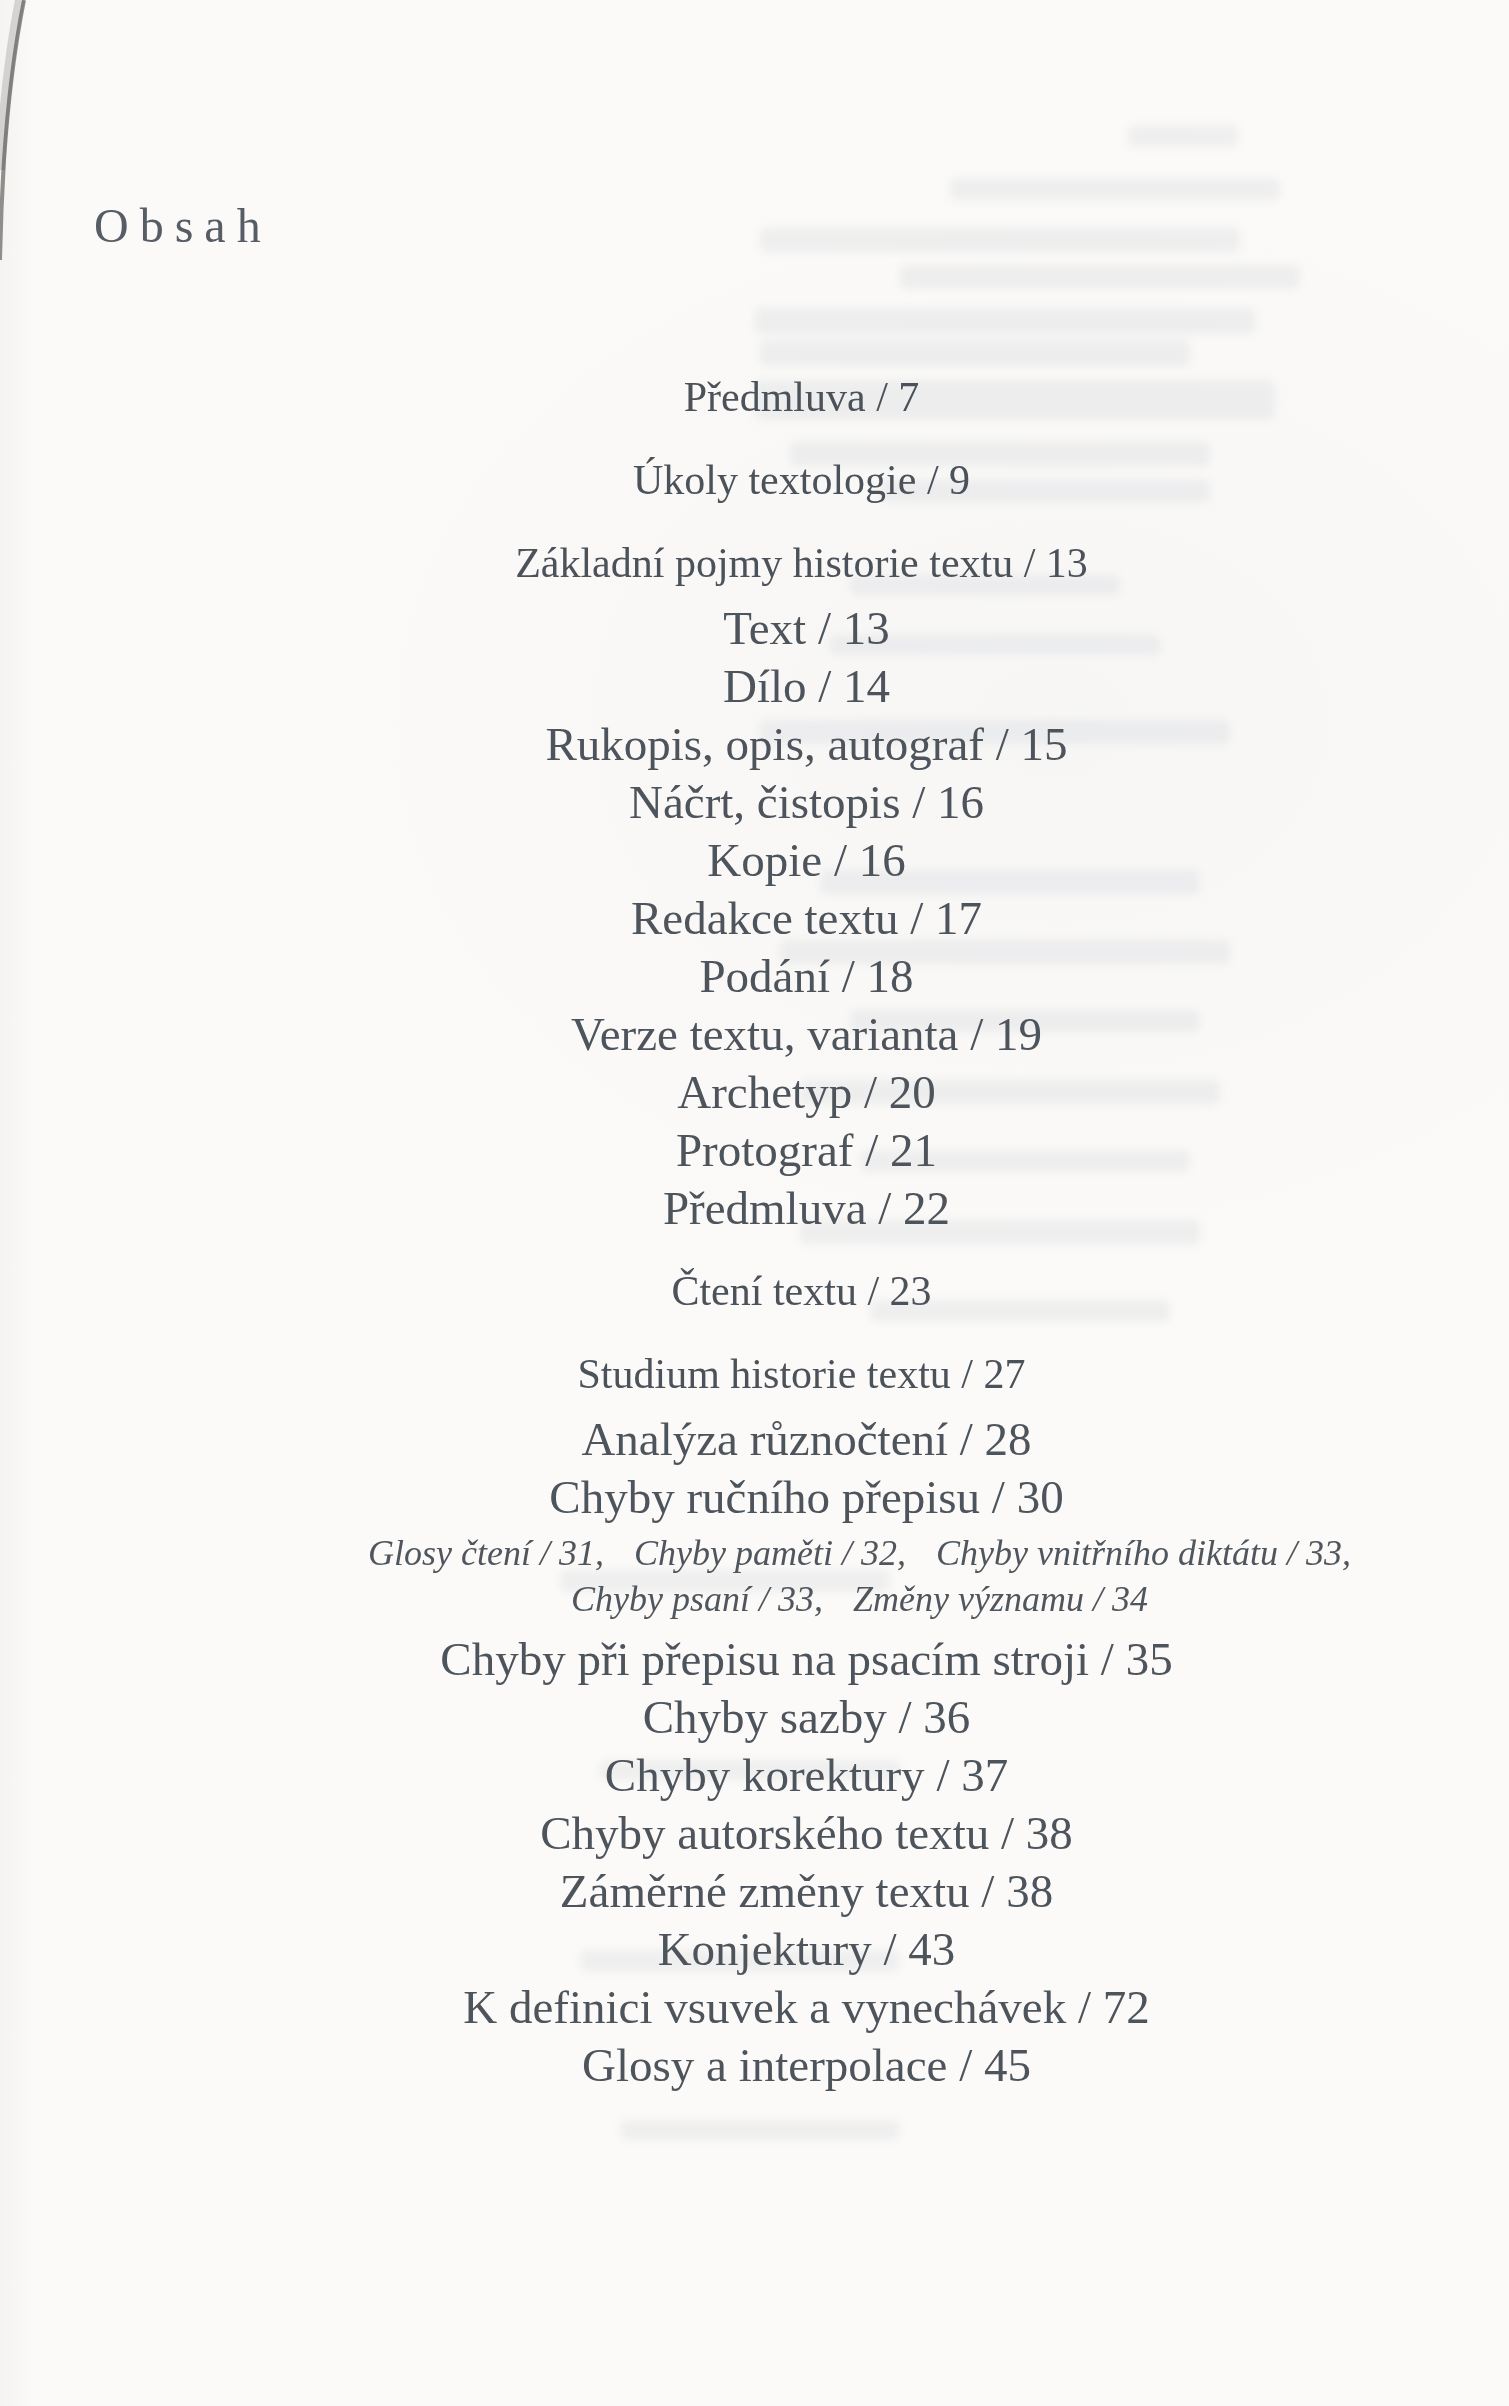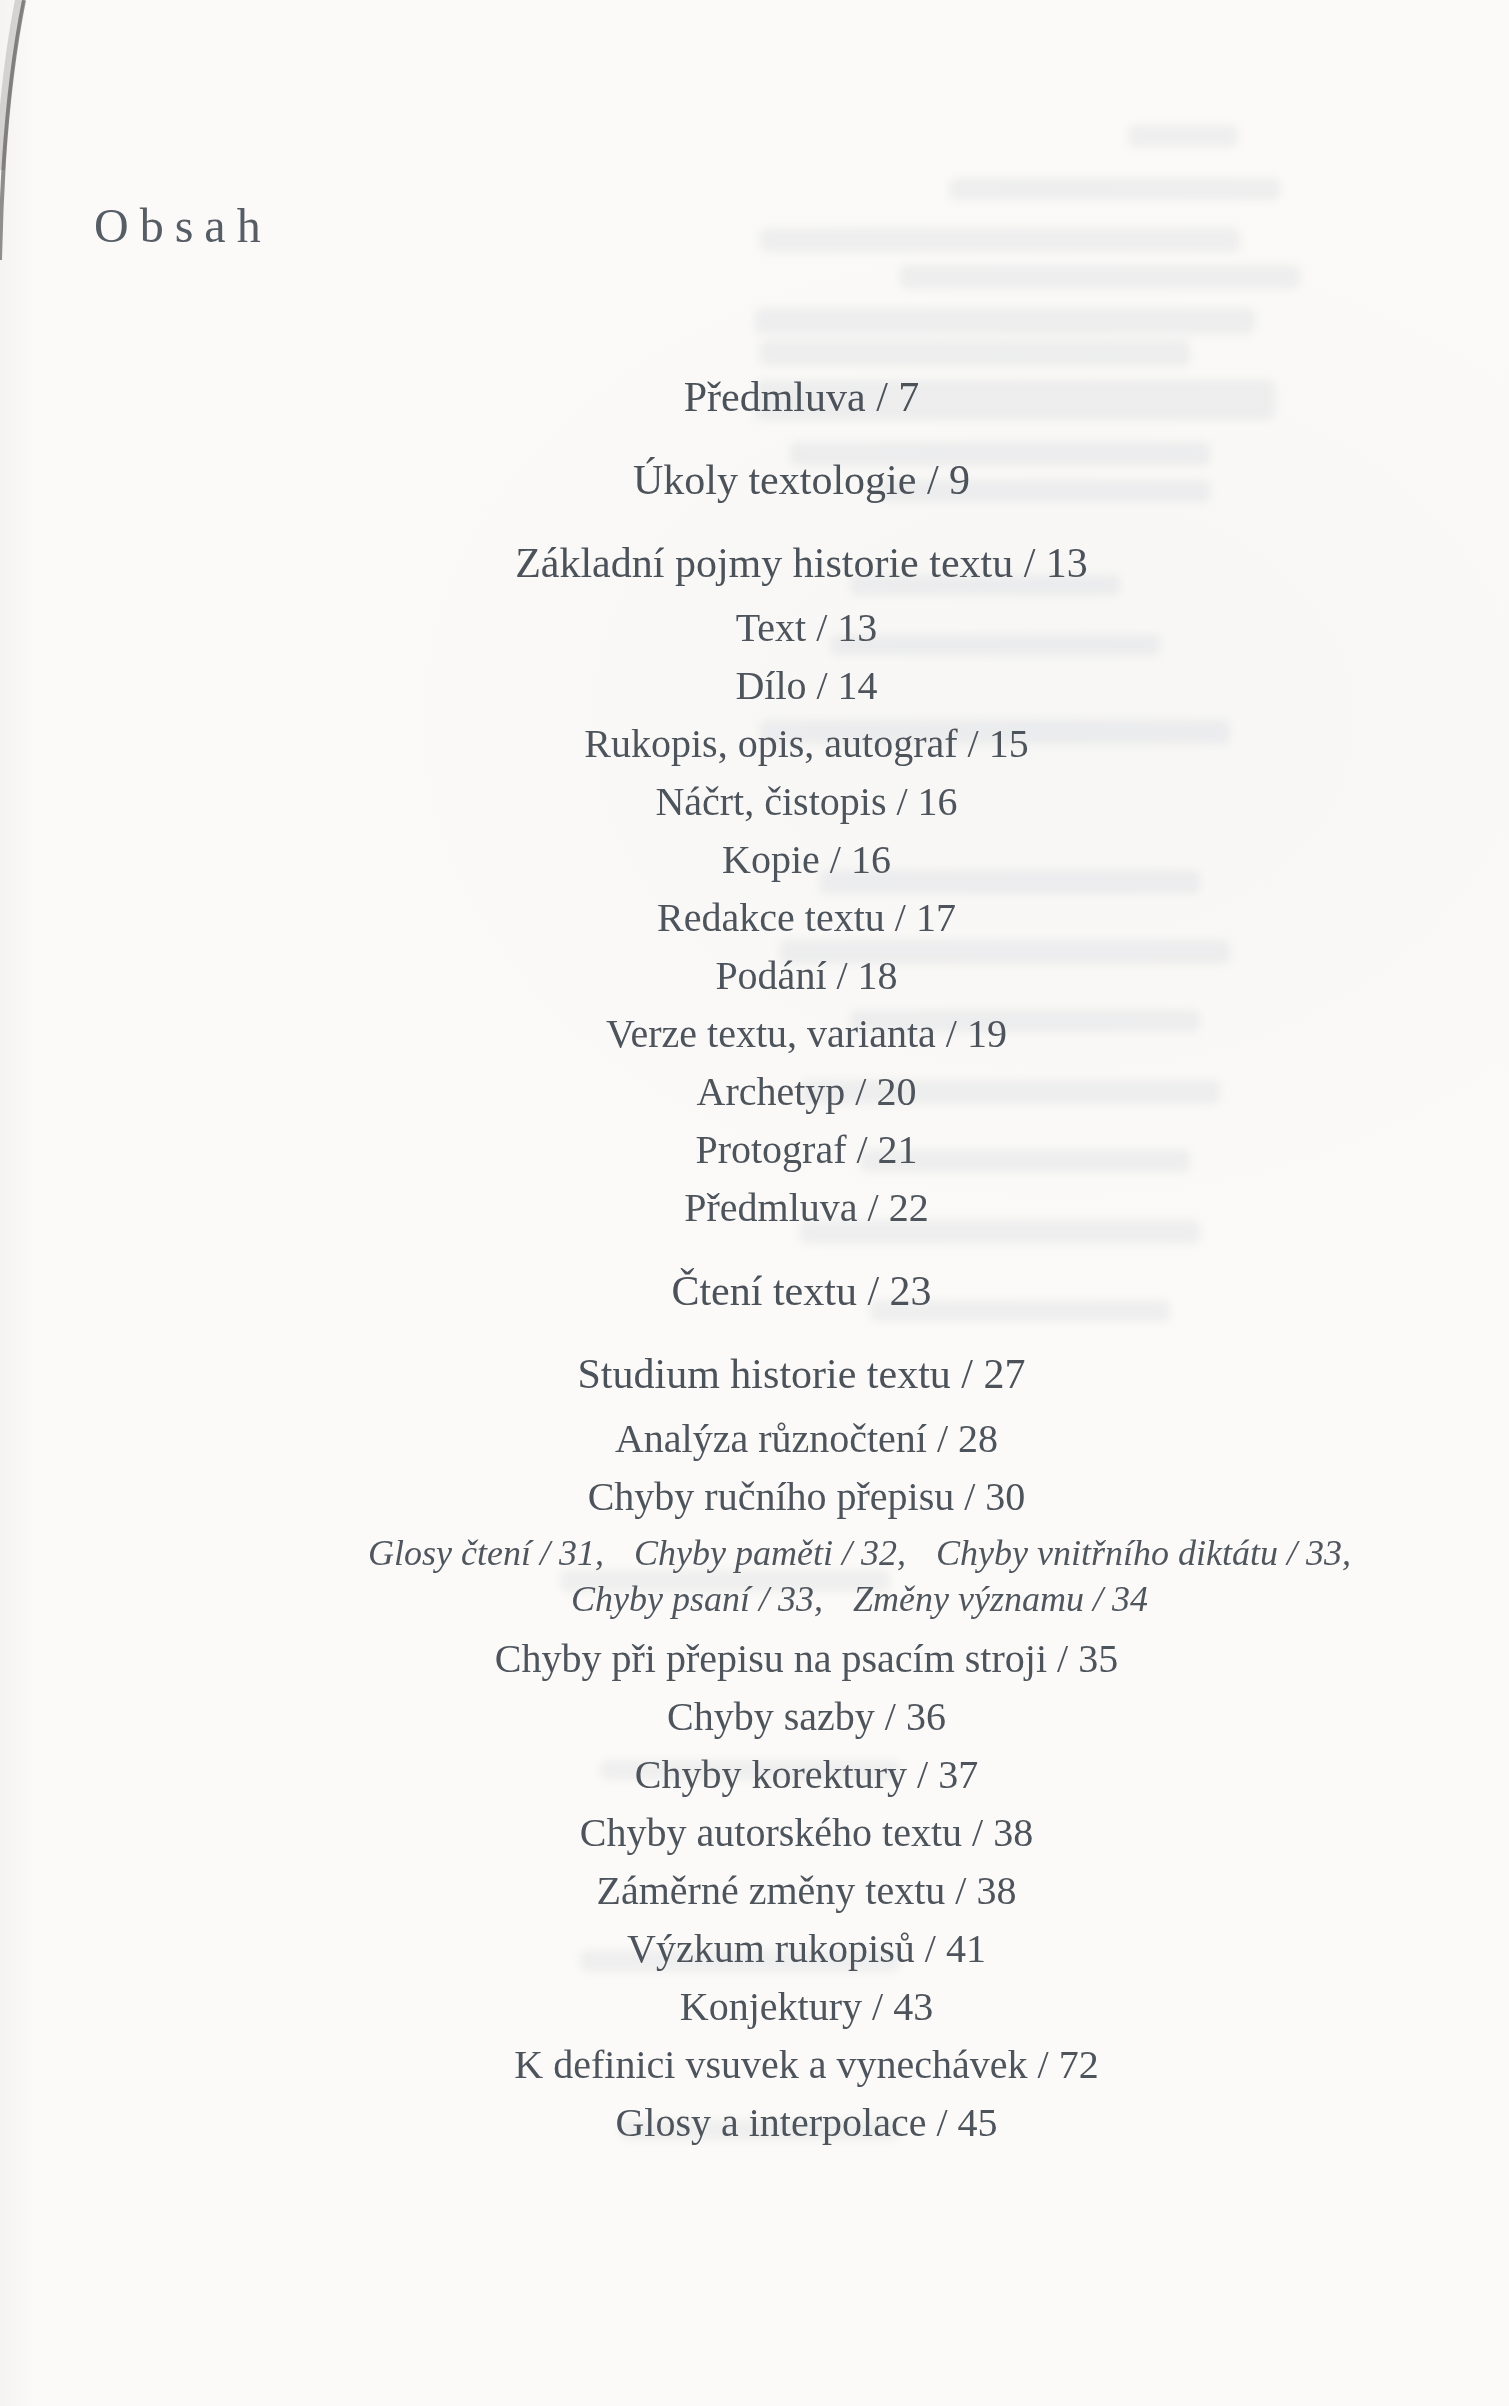--- a/index.html
+++ b/index.html
@@ -52,21 +52,21 @@
   .entry { white-space: nowrap; font-feature-settings: "onum" 1; text-align: center; }
   .lvl0 {
     font-size: 42px;
     line-height: 58px;
     padding-left: 94px;
     margin-top: 25px;
     color: #4c525a;
   }
   .toc .lvl0:first-child { margin-top: 0; }
   .lvl1 {
-    font-size: 40px;
+    font-size: 47px;
     line-height: 58px;
     padding-left: 104px;
     margin-top: 0;
     color: #4e545c;
   }
   .lvl0 + .lvl1 { margin-top: 7px; }
   .lvl2 {
     font-style: italic;
     font-size: 36px;
     line-height: 46px;
@@ -136,18 +136,17 @@
       <div class="entry lvl0"><span>Studium historie textu</span><span> / 27</span></div>
       <div class="entry lvl1"><span>Analýza různočtení</span><span> / 28</span></div>
       <div class="entry lvl1"><span>Chyby ručního přepisu</span><span> / 30</span></div>
       <div class="entry lvl2"><span class="part">Glosy čtení / 31,</span><span class="part">Chyby paměti / 32,</span><span class="part">Chyby vnitřního diktátu / 33,</span></div>
       <div class="entry lvl2"><span class="part">Chyby psaní / 33,</span><span class="part">Změny významu / 34</span></div>
       <div class="entry lvl1"><span>Chyby při přepisu na psacím stroji</span><span> / 35</span></div>
       <div class="entry lvl1"><span>Chyby sazby</span><span> / 36</span></div>
       <div class="entry lvl1"><span>Chyby korektury</span><span> / 37</span></div>
       <div class="entry lvl1"><span>Chyby autorského textu</span><span> / 38</span></div>
       <div class="entry lvl1"><span>Záměrné změny textu</span><span> / 38</span></div>
-      <div class="entry lvl1"><span>Výzkum rukopisů</span><span> / 41</span></div>
       <div class="entry lvl1"><span>Konjektury</span><span> / 43</span></div>
       <div class="entry lvl1"><span>K definici vsuvek a vynechávek</span><span> / 72</span></div>
       <div class="entry lvl1"><span>Glosy a interpolace</span><span> / 45</span></div>
     </div>
 </div>
 
 </body></html>

